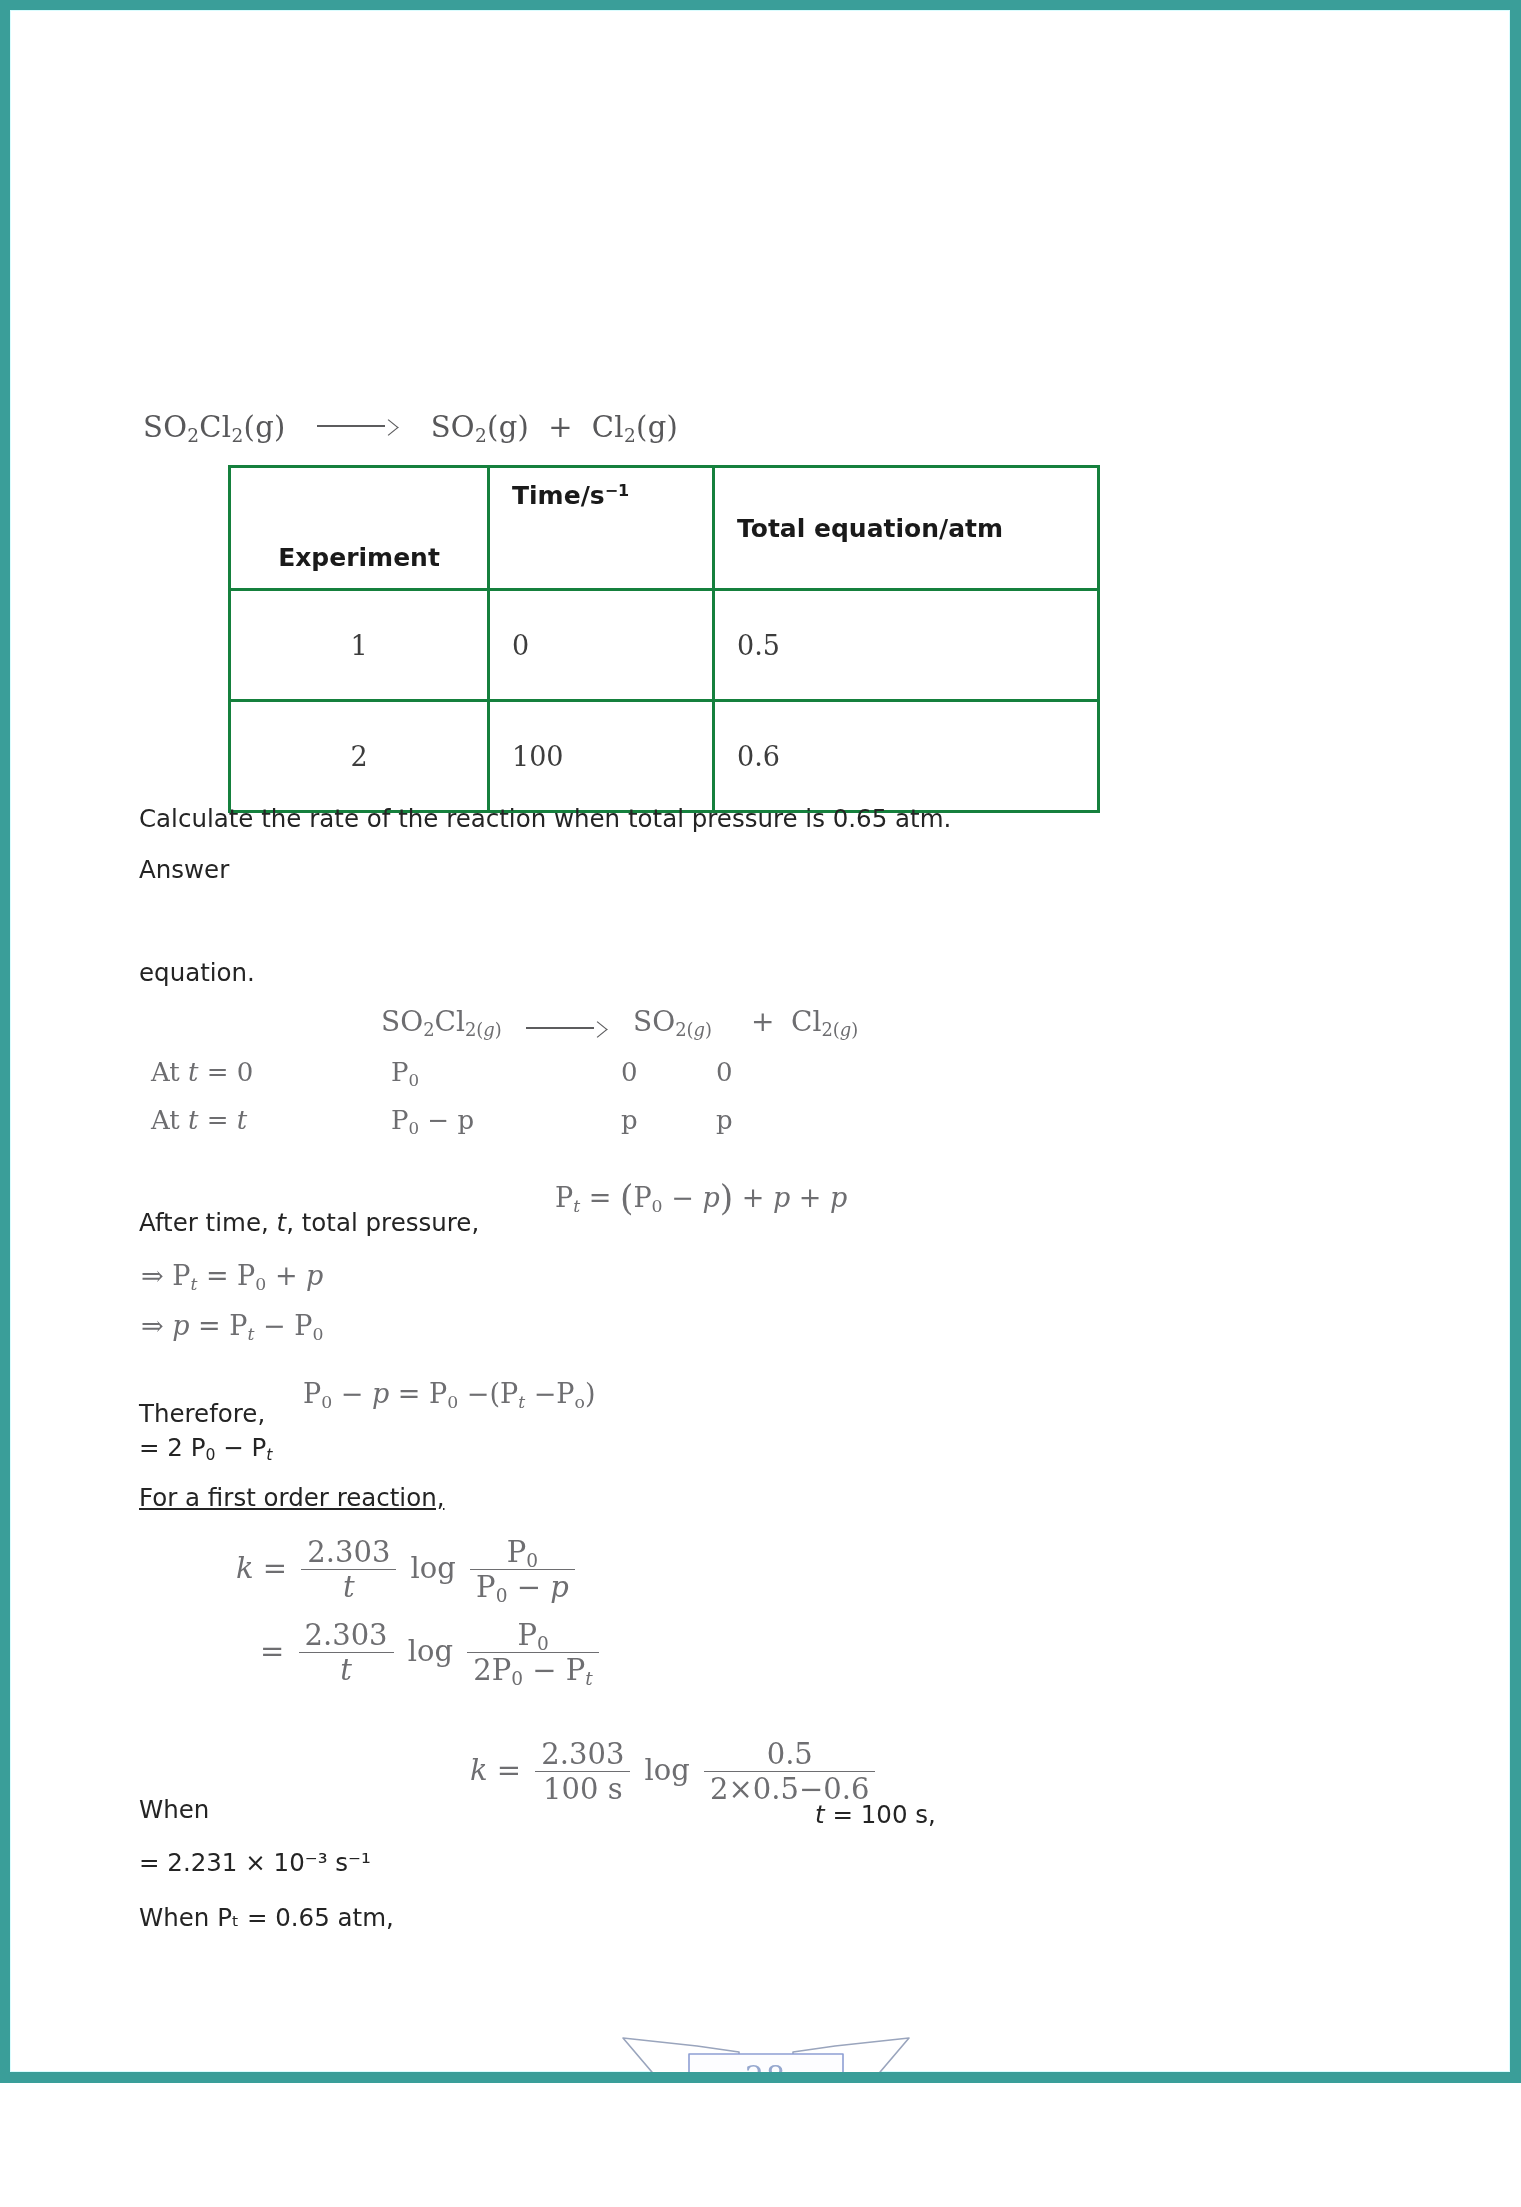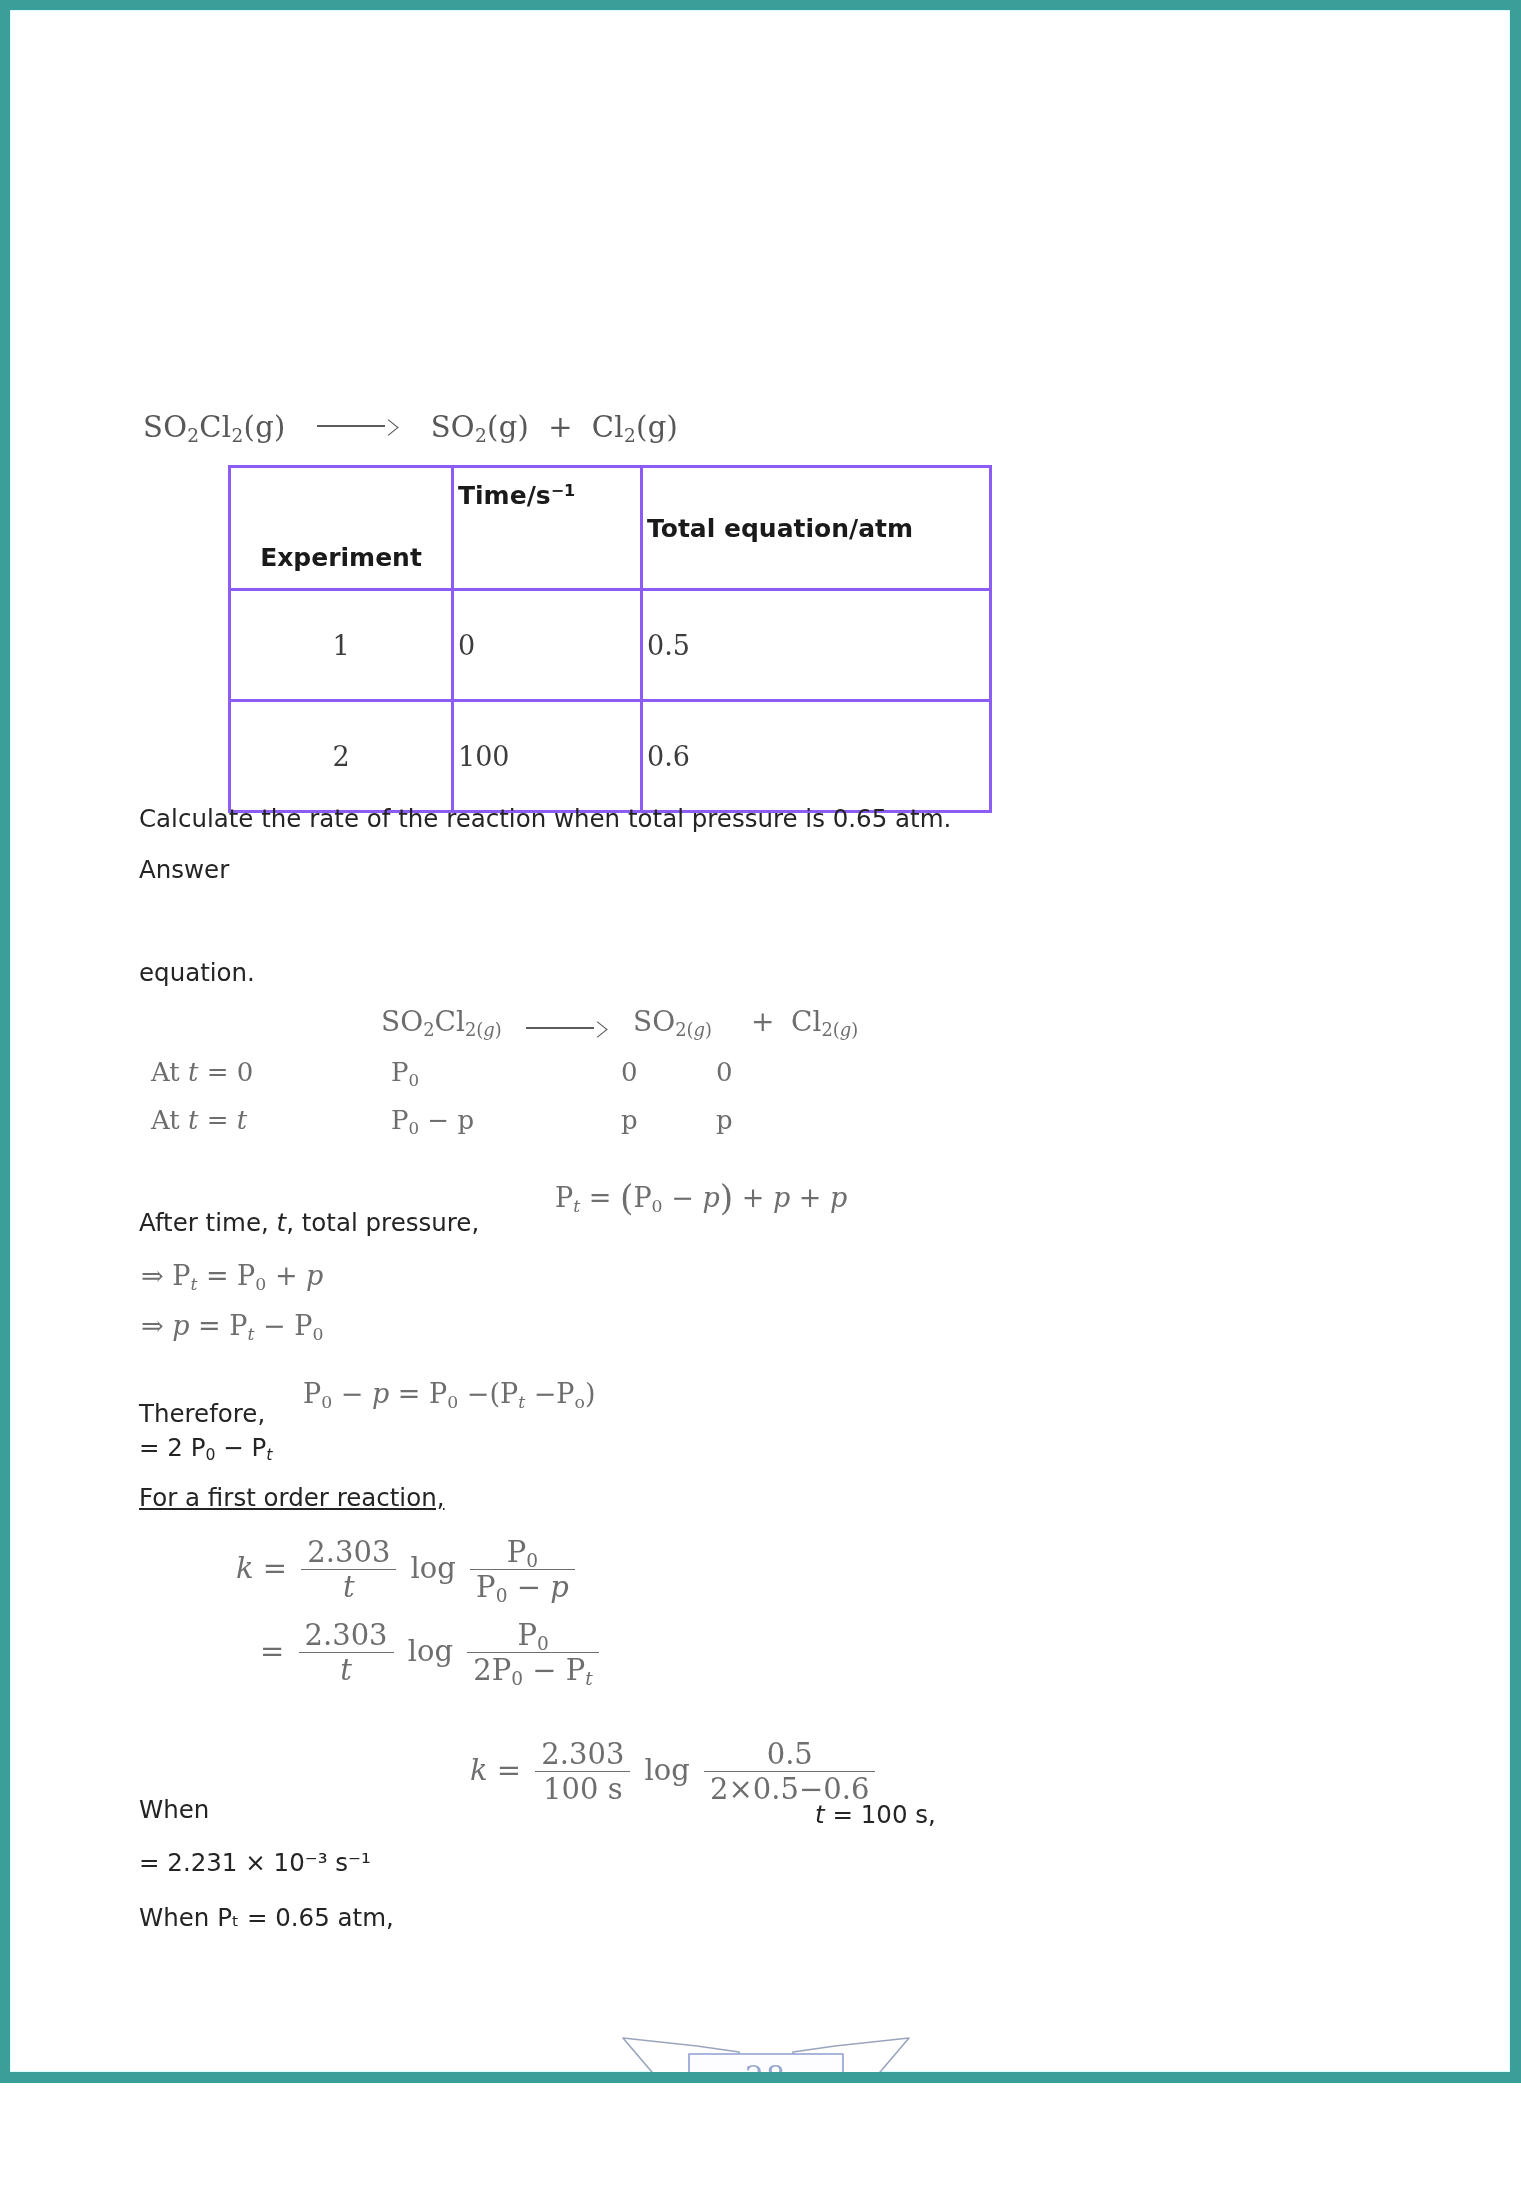--- a/index.html
+++ b/index.html
@@ -90,22 +90,22 @@
   
   #data-table {
     position: absolute;
     left: 218px;
     top: 455px;
     width: 728px;
     border-collapse: collapse;
     table-layout: fixed;
   }
   #data-table td {
-    border: 3px solid #8b5cf6;
-    padding: 0 4px;
+    border: 3px solid #15803d;
+    padding: 0 22px;
     vertical-align: middle;
     margin-top: 46px;
   }
   #data-table .col-a { width: 212px; text-align: center; }
   #data-table .col-b { width: 178px; }
   #data-table .col-c { width: 338px; }
 
   #data-table tr.head td {
     height: 104px;
     font-family: "DejaVu Sans", sans-serif;

